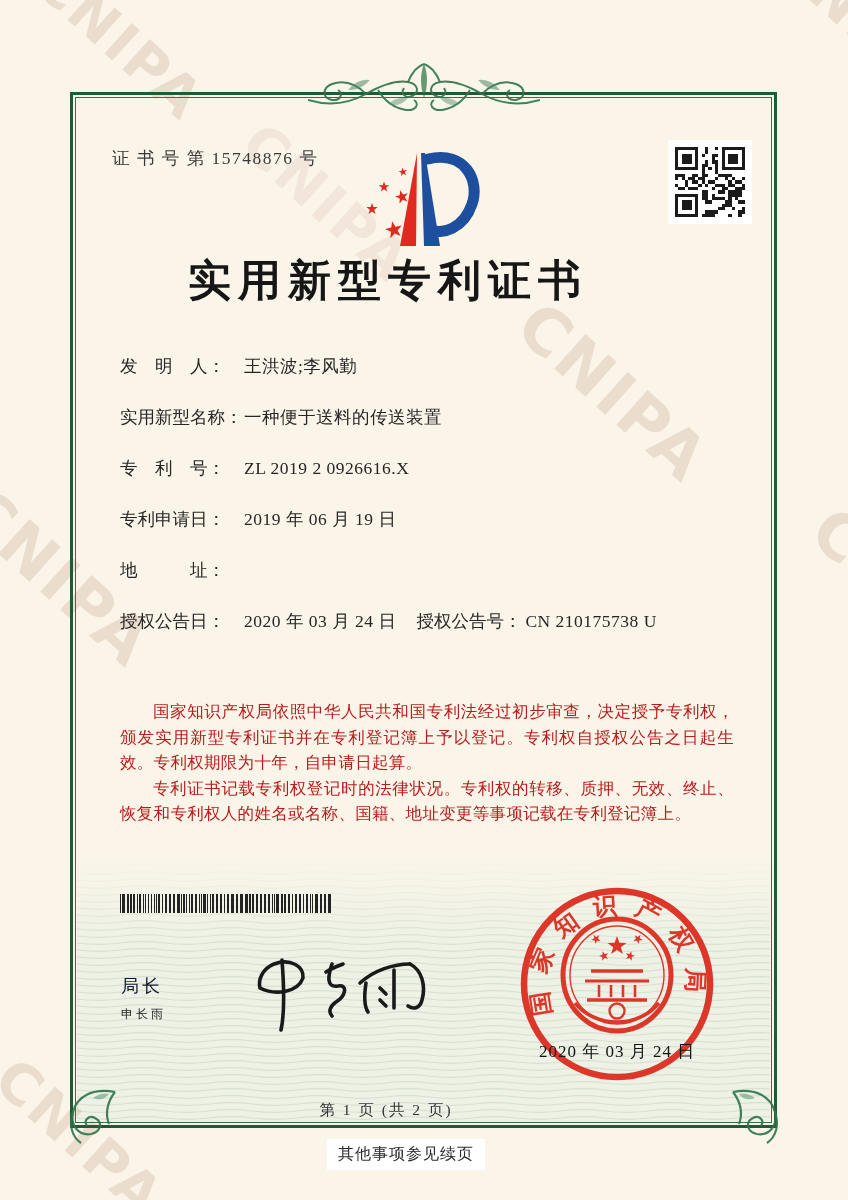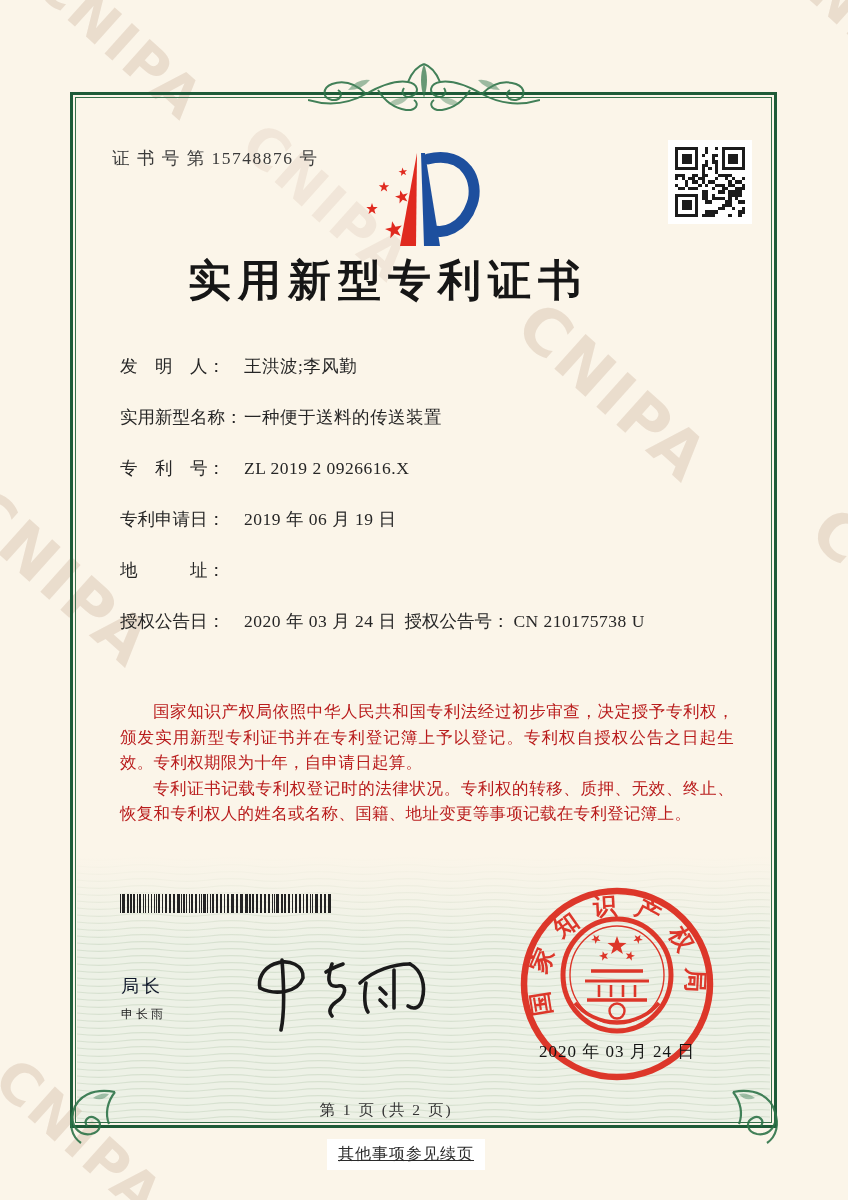--- a/index.html
+++ b/index.html
@@ -33,21 +33,21 @@
           display:flex;align-items:center;justify-content:center;}
   .title{left:0;top:252px;width:776px;text-align:center;font-size:43px;font-weight:bold;
          color:#161616;letter-spacing:7px;z-index:4;}
 
   
   .fields{left:120px;top:354px;width:616px;z-index:4;color:#262626;}
   .field-row{display:flex;align-items:baseline;height:22px;margin-bottom:29px;font-size:17.5px;}
   .flabel{display:inline-block;width:124px;flex:none;white-space:pre;}
   .fvalue{white-space:pre;letter-spacing:0.5px;}
   .grant-group{display:flex;align-items:baseline;}
-  .grant-group.second{margin-left:8px;text-align:right;}
+  .grant-group.second{margin-left:20px;text-align:right;}
   .grant-group.second .flabel{width:auto;margin-right:4px;}
 
   
   .paras{left:120px;top:699px;width:614px;z-index:4;color:#b91c1c;
          font-size:16.5px;line-height:25.6px;text-align:justify;letter-spacing:0.3px;}
   .paras p{margin:0;text-indent:2em;}
 
   .barcode{left:120px;top:894px;z-index:4;}
 
   .director-title{left:121px;top:974px;font-size:18px;letter-spacing:3px;color:#0f172a;z-index:5;}
@@ -55,21 +55,21 @@
   .signature{left:246px;top:926px;z-index:6;}
 
   .seal{left:511px;top:878px;z-index:5;opacity:0.93;}
   .seal-date{left:518px;top:1040px;width:198px;text-align:center;font-size:17px;
              letter-spacing:1px;color:#141414;z-index:6;}
 
   .page-info{left:0;top:1100px;width:772px;text-align:center;font-size:15.5px;
              letter-spacing:2px;color:#333;z-index:4;}
   .continuation{left:327px;top:1139px;width:158px;height:31px;background:#ffffff;z-index:4;
                 display:flex;align-items:center;justify-content:center;font-size:16px;
-                letter-spacing:1px;color:#2b2b2b;text-decoration:underline;}
+                letter-spacing:1px;color:#2b2b2b;}
 </style>
 </head>
 <body>
 
 <div class="page">
 
   <div class="abs waves">
     <svg id="waves-svg" width="693" height="274" viewBox="0 0 693 274">
         <path d="M0 4 q22 2.8 44 0 t44 0 t44 0 t44 0 t44 0 t44 0 t44 0 t44 0 t44 0 t44 0 t44 0 t44 0 t44 0 t44 0 t44 0 t44 0" fill="none" stroke="#d7e1d0" stroke-width="1.1"></path>
         <path d="M0 11 q22 2.8 44 0 t44 0 t44 0 t44 0 t44 0 t44 0 t44 0 t44 0 t44 0 t44 0 t44 0 t44 0 t44 0 t44 0 t44 0 t44 0" fill="none" stroke="#d7e1d0" stroke-width="1.1"></path>

